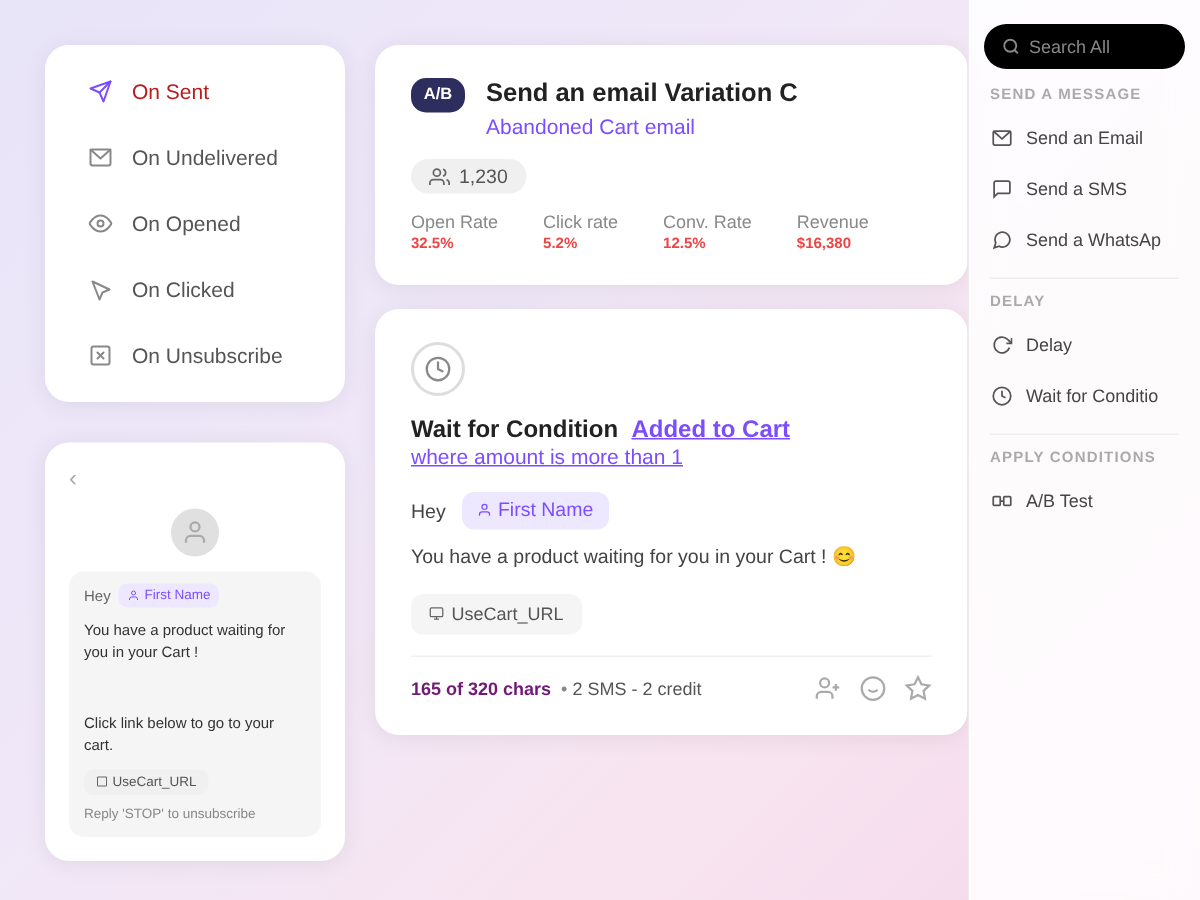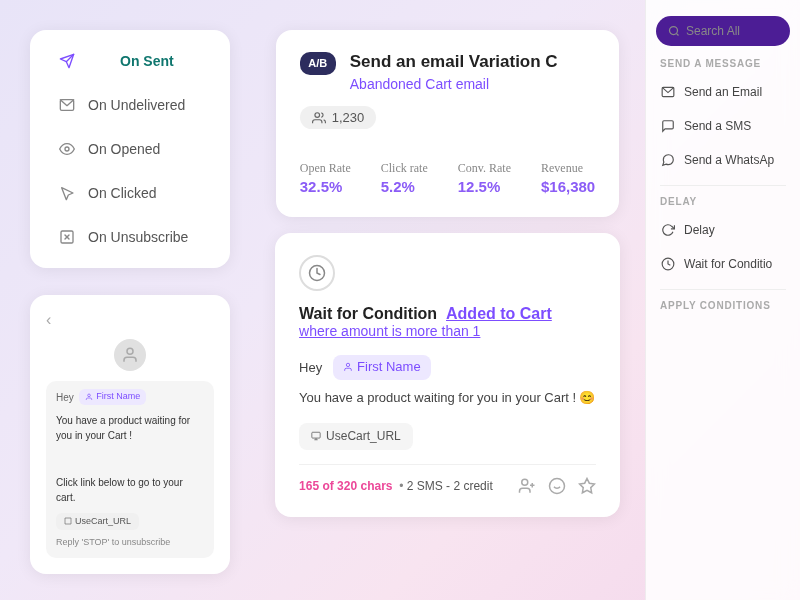--- a/index.html
+++ b/index.html
@@ -112,21 +112,20 @@
 
     
     .main-content {
       position: absolute;
       left: 250px;
       top: 30px;
       right: 155px;
       display: flex;
       flex-direction: column;
       gap: 16px;
-      align-items: center;
     }
 
     .card {
       background: white;
       border-radius: 16px;
       padding: 22px 24px;
       box-shadow: 0 2px 16px rgba(0,0,0,0.07);
     }
 
     
@@ -161,37 +160,36 @@
     }
     .subscribers-badge {
       display: inline-flex;
       align-items: center;
       gap: 6px;
       background: #f0f0f0;
       border-radius: 20px;
       padding: 4px 12px;
       font-size: 13px;
       color: #555;
-      margin-bottom: 32px;
+      margin-bottom: 12px;
     }
     .stats-row {
       display: flex;
       gap: 30px;
     }
     .stat-item {}
     .stat-label {
       font-size: 12px;
       color: #888;
       margin-bottom: 2px;
-      font-family: Liberation Serif, serif;
     }
     .stat-value {
-      font-size: 15px;
+      font-size: 10px;
       font-weight: 700;
-      color: #8b5cf6;
+      color: #ef4444;
     }
 
     
     .condition-header {
       display: flex;
       align-items: flex-start;
       gap: 14px;
       margin-bottom: 16px;
       flex-direction: column;
     }
@@ -252,21 +250,21 @@
       margin-top: 14px;
       padding-top: 12px;
       border-top: 1px solid #f0f0f0;
     }
     .footer-text {
       font-size: 12px;
       color: #888;
     }
     .footer-text span {
       font-weight: 600;
-      color: #ec4899;
+      color: #701a75;
     }
     .footer-icons {
       display: flex;
       gap: 12px;
       align-items: center;
     }
     .footer-icon {
       font-size: 16px;
       color: #aaa;
       cursor: pointer;
@@ -285,21 +283,21 @@
       padding: 16px 0;
       overflow: hidden;
     }
 
     .search-bar {
       display: flex;
       align-items: center;
       gap: 6px;
       padding: 8px 12px;
       margin: 0 10px 12px;
-      background: #4c1d95;
+      background: #000000;
       border-radius: 20px;
       font-size: 13px;
       color: #888;
       cursor: pointer;
     }
 
     .panel-section-title {
       font-size: 10px;
       font-weight: 700;
       color: #aaa;
@@ -344,21 +342,21 @@
 
 <div class="left-sidebar">
 
   <div class="sidebar-item active">
     <span class="icon">
       <svg width="16" height="16" viewBox="0 0 24 24" fill="none" stroke="#7c4dff" stroke-width="2" stroke-linecap="round" stroke-linejoin="round">
         <line x1="22" y1="2" x2="11" y2="13"></line>
         <polygon points="22 2 15 22 11 13 2 9 22 2"></polygon>
       </svg>
     </span>
-    <span style="color:#0f766e;font-weight:700;margin-left:32px;">On Sent</span>
+    <span style="color:#b91c1c;font-weight:400;">On Sent</span>
   </div>
 
   <div class="sidebar-item">
     <span class="icon">
       <svg width="16" height="16" viewBox="0 0 24 24" fill="none" stroke="#888" stroke-width="2" stroke-linecap="round" stroke-linejoin="round">
         <rect x="2" y="4" width="20" height="16" rx="2"></rect>
         <polyline points="22,4 12,13 2,4"></polyline>
       </svg>
     </span>
     <span>On Undelivered</span>
@@ -599,13 +597,23 @@
         </svg>
     </span>
     <span>Wait for Conditio</span>
   </div>
 
   <div class="divider"></div>
 
   <div class="panel-section-title">APPLY CONDITIONS</div>
 
 
+  <div class="panel-item">
+    <span class="panel-item-icon">
+      <svg width="14" height="14" viewBox="0 0 24 24" fill="none" stroke="#555" stroke-width="2">
+          <rect x="2" y="7" width="8" height="10" rx="1"></rect>
+          <rect x="14" y="7" width="8" height="10" rx="1"></rect>
+          <line x1="10" y1="12" x2="14" y2="12"></line>
+        </svg>
+    </span>
+    <span>A/B Test</span>
+  </div>
 </div>
 
 </body></html>

